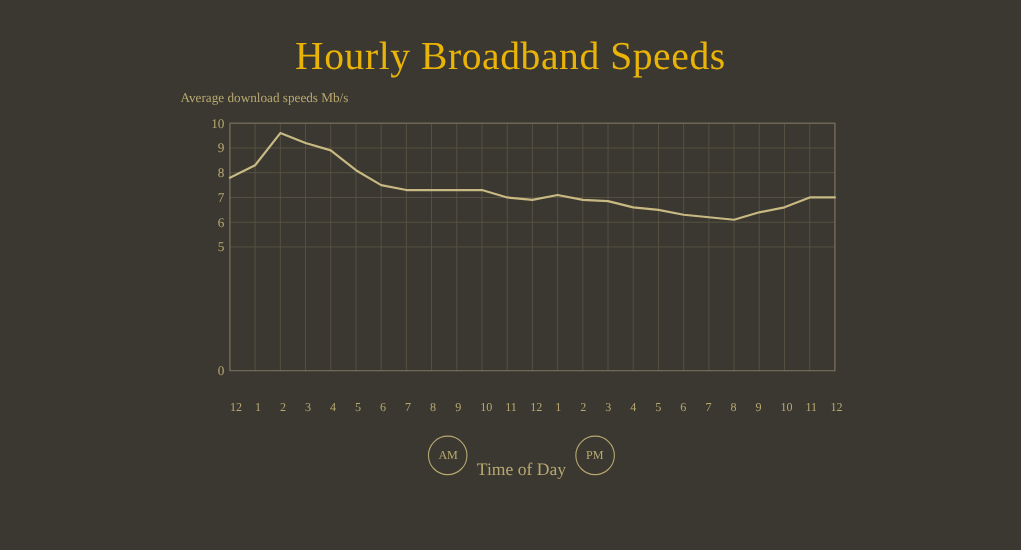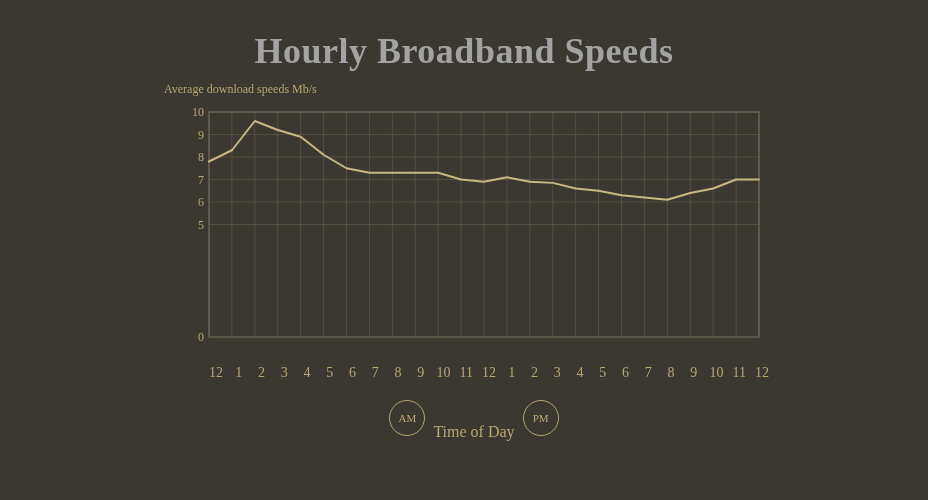--- a/index.html
+++ b/index.html
@@ -8,23 +8,23 @@
       height: 500px;
       background-color: #3a3830;
       display: flex;
       flex-direction: column;
       align-items: center;
       justify-content: flex-start;
       font-family: Georgia, 'Times New Roman', serif;
       overflow: hidden;
     }
     .title {
-      color: #a3a3a3;
+      color: #eab308;
       font-size: 36px;
-      font-weight: 700;
+      font-weight: 400;
       letter-spacing: 0.5px;
       margin-top: 30px;
       margin-bottom: 10px;
     }
     .chart-container {
       position: relative;
       width: 590px;
       margin-left: 20px;
     }
     .y-axis-label {
@@ -52,22 +52,21 @@
       margin-top: 8px;
     }
     .x-axis-labels {
       display: flex;
       width: 560px;
       justify-content: space-between;
       margin-left: 30px;
     }
     .x-label {
       color: #b8a870;
-      font-size: 14px;
-      text-align: center;
+      font-size: 11px;
       min-width: 14px;
     }
     .time-of-day-row {
       display: flex;
       align-items: center;
       gap: 8px;
       margin-top: 14px;
     }
     .am-badge, .pm-badge {
       width: 36px;

